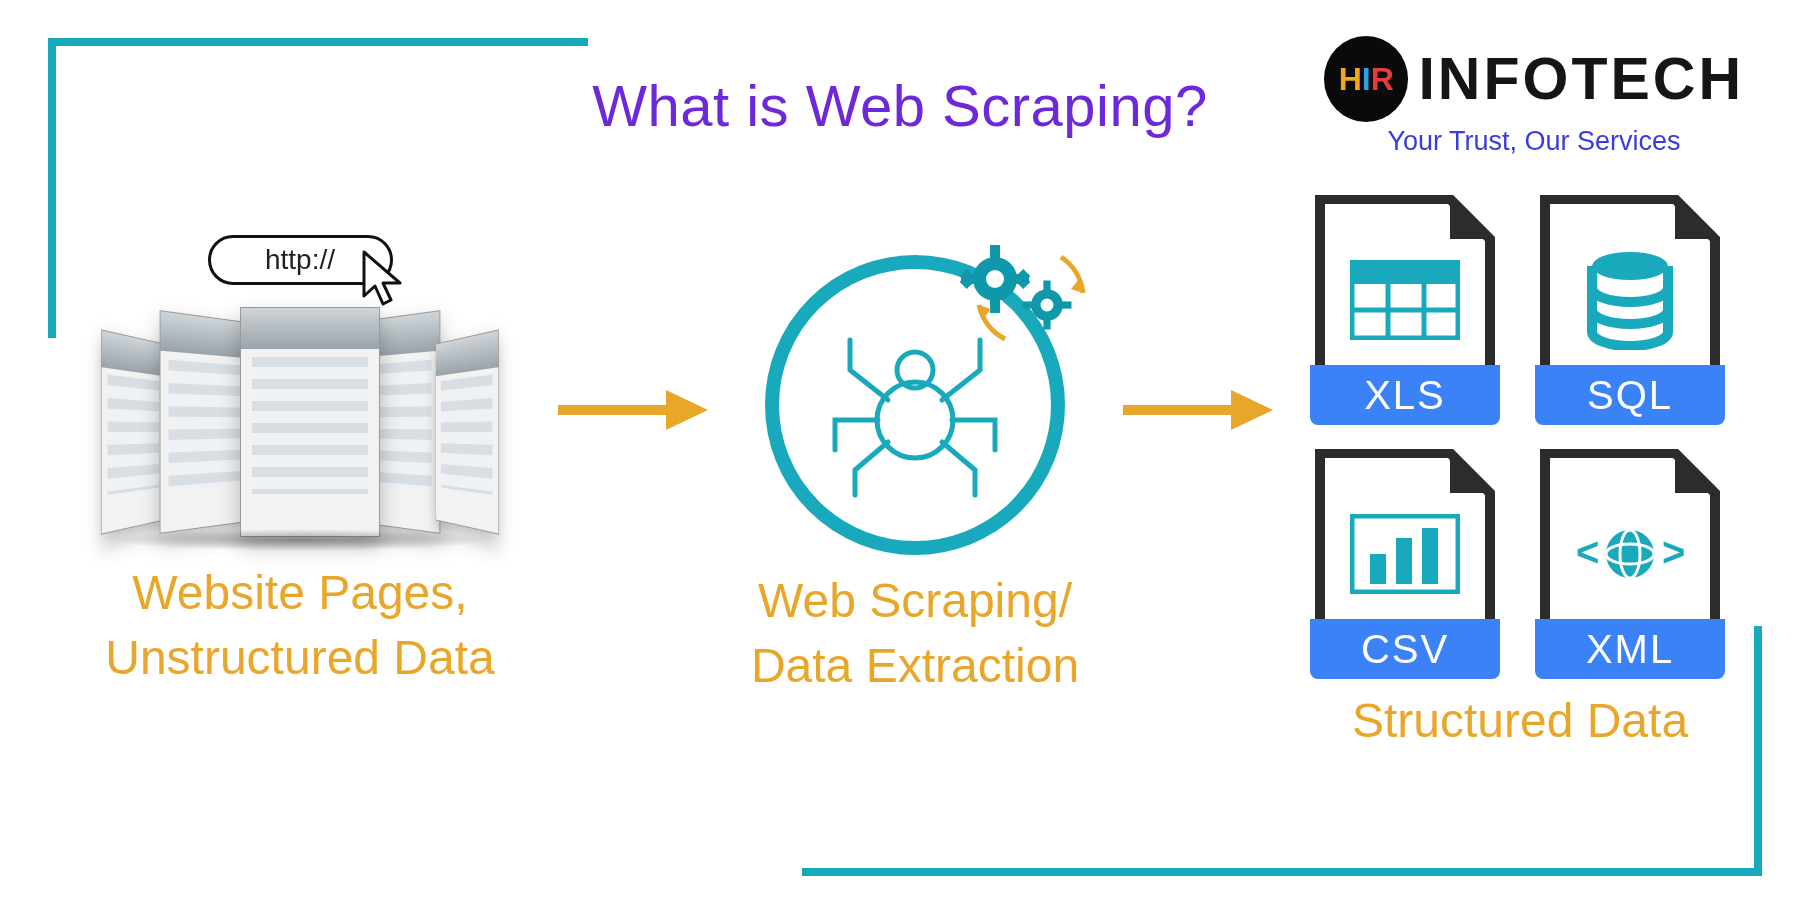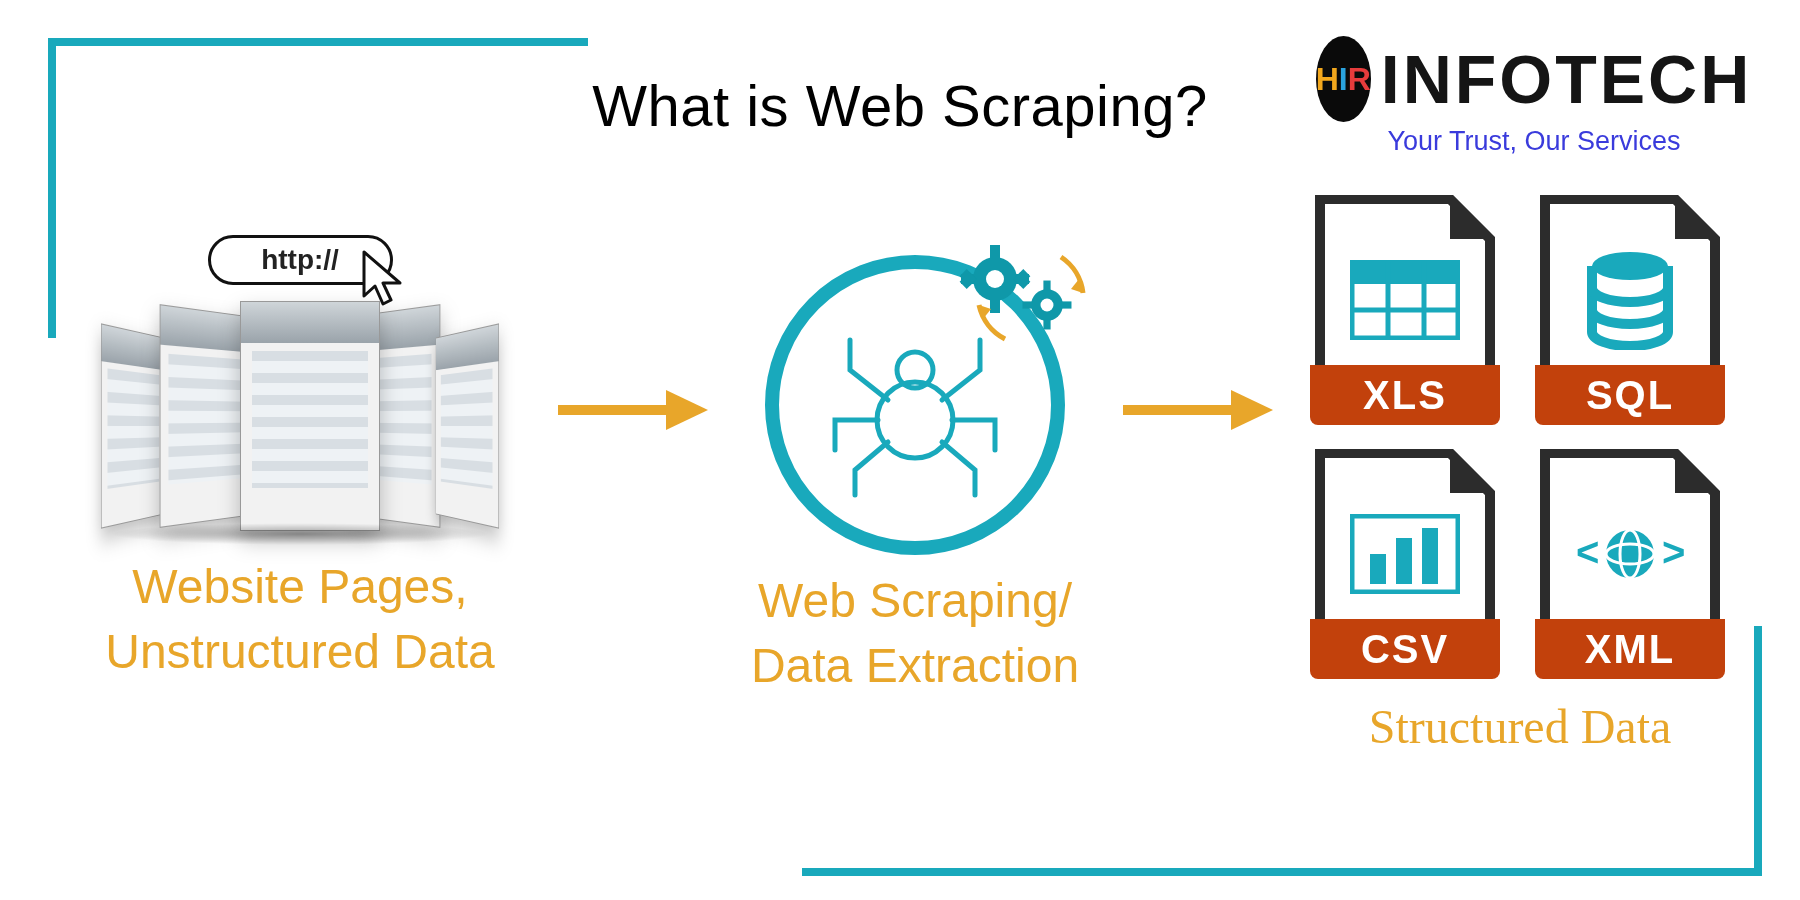--- a/index.html
+++ b/index.html
@@ -28,21 +28,21 @@
     border-right: 8px solid #19a9bc;
   }
 
   
   .title {
     position: absolute;
     top: 72px; left: 0; right: 0;
     text-align: center;
     font-size: 58px;
     font-weight: 500;
-    color: #000000;
+    color: #6d28d9;
     letter-spacing: .5px;
   }
 
   
   .logo {
     position: absolute;
     top: 36px; right: 56px;
     width: 420px;
     text-align: center;
   }
@@ -50,21 +50,21 @@
   .logo-circle {
     width: 86px; height: 86px; border-radius: 50%;
     background: #0a0a0a;
     display: flex; align-items: center; justify-content: center;
     font-weight: 900; font-size: 32px;
   }
   .logo-circle span:nth-child(1){color:#f2a71d}
   .logo-circle span:nth-child(2){color:#2aa2de}
   .logo-circle span:nth-child(3){color:#e63c3c}
   .logo-word {
-    font-size: 68px; font-weight: 800; color:#151515; letter-spacing: 3px;
+    font-size: 59px; font-weight: 800; color:#151515; letter-spacing: 3px;
   }
   .logo-tag {
     margin-top: 4px;
     font-family: "Comic Sans MS", cursive, sans-serif;
     font-size: 27px; color:#3a3bdc;
   }
 
   
   .stages {
     position: absolute;
@@ -83,23 +83,23 @@
     font-weight: 500;
   }
 
   
   .stage1 { width: 460px; margin-top:40px; }
   .http-pill {
     width: 185px; height: 50px;
     border: 3px solid #111; border-radius: 26px;
     background:#fff;
     display:flex; align-items:center; justify-content:center;
-    font-size: 28px; font-weight:700; color:#222;
-    position: relative;
-    margin: 0 auto 6px auto;
+    font-size: 28px; font-weight:400; color:#222;
+    position: relative;
+    margin: 0 auto 12px auto;
   }
   .cursor-arrow {
     position:absolute; right:-22px; bottom:-28px;
   }
   .pages-fan {
     position: relative;
     width: 440px; height: 250px;
     margin: 0 auto;
   }
   .page {
@@ -151,31 +151,31 @@
     display:grid; grid-template-columns: 1fr 1fr;
     gap: 24px 30px;
     width: 420px; margin: 0 auto;
   }
   .file {
     position: relative;
     width: 190px; height: 230px;
   }
   .file .label {
     position:absolute; left:0; right:0; bottom:0;
-    height:60px; background:#c2410c;
-    color:#fff; font-weight:700; font-size:40px;
+    height:60px; background:#3b82f6;
+    color:#fff; font-weight:400; font-size:40px;
     display:flex; align-items:center; justify-content:center;
     letter-spacing:2px;
     border-bottom-left-radius:8px; border-bottom-right-radius:8px;
   }
   .file .inner {
     position:absolute; left:18px; right:18px; top:52px; bottom:72px;
     display:flex; align-items:center; justify-content:center;
   }
-  .stage3 .stage-label { margin-top:16px;font-family:Liberation Serif, serif; }
+  .stage3 .stage-label { margin-top:10px; }
 
 </style>
 </head>
 <body>
 
 <div class="frame-tl"></div>
 <div class="frame-br"></div>
 
 <div class="title">What is Web Scraping?</div>
 

